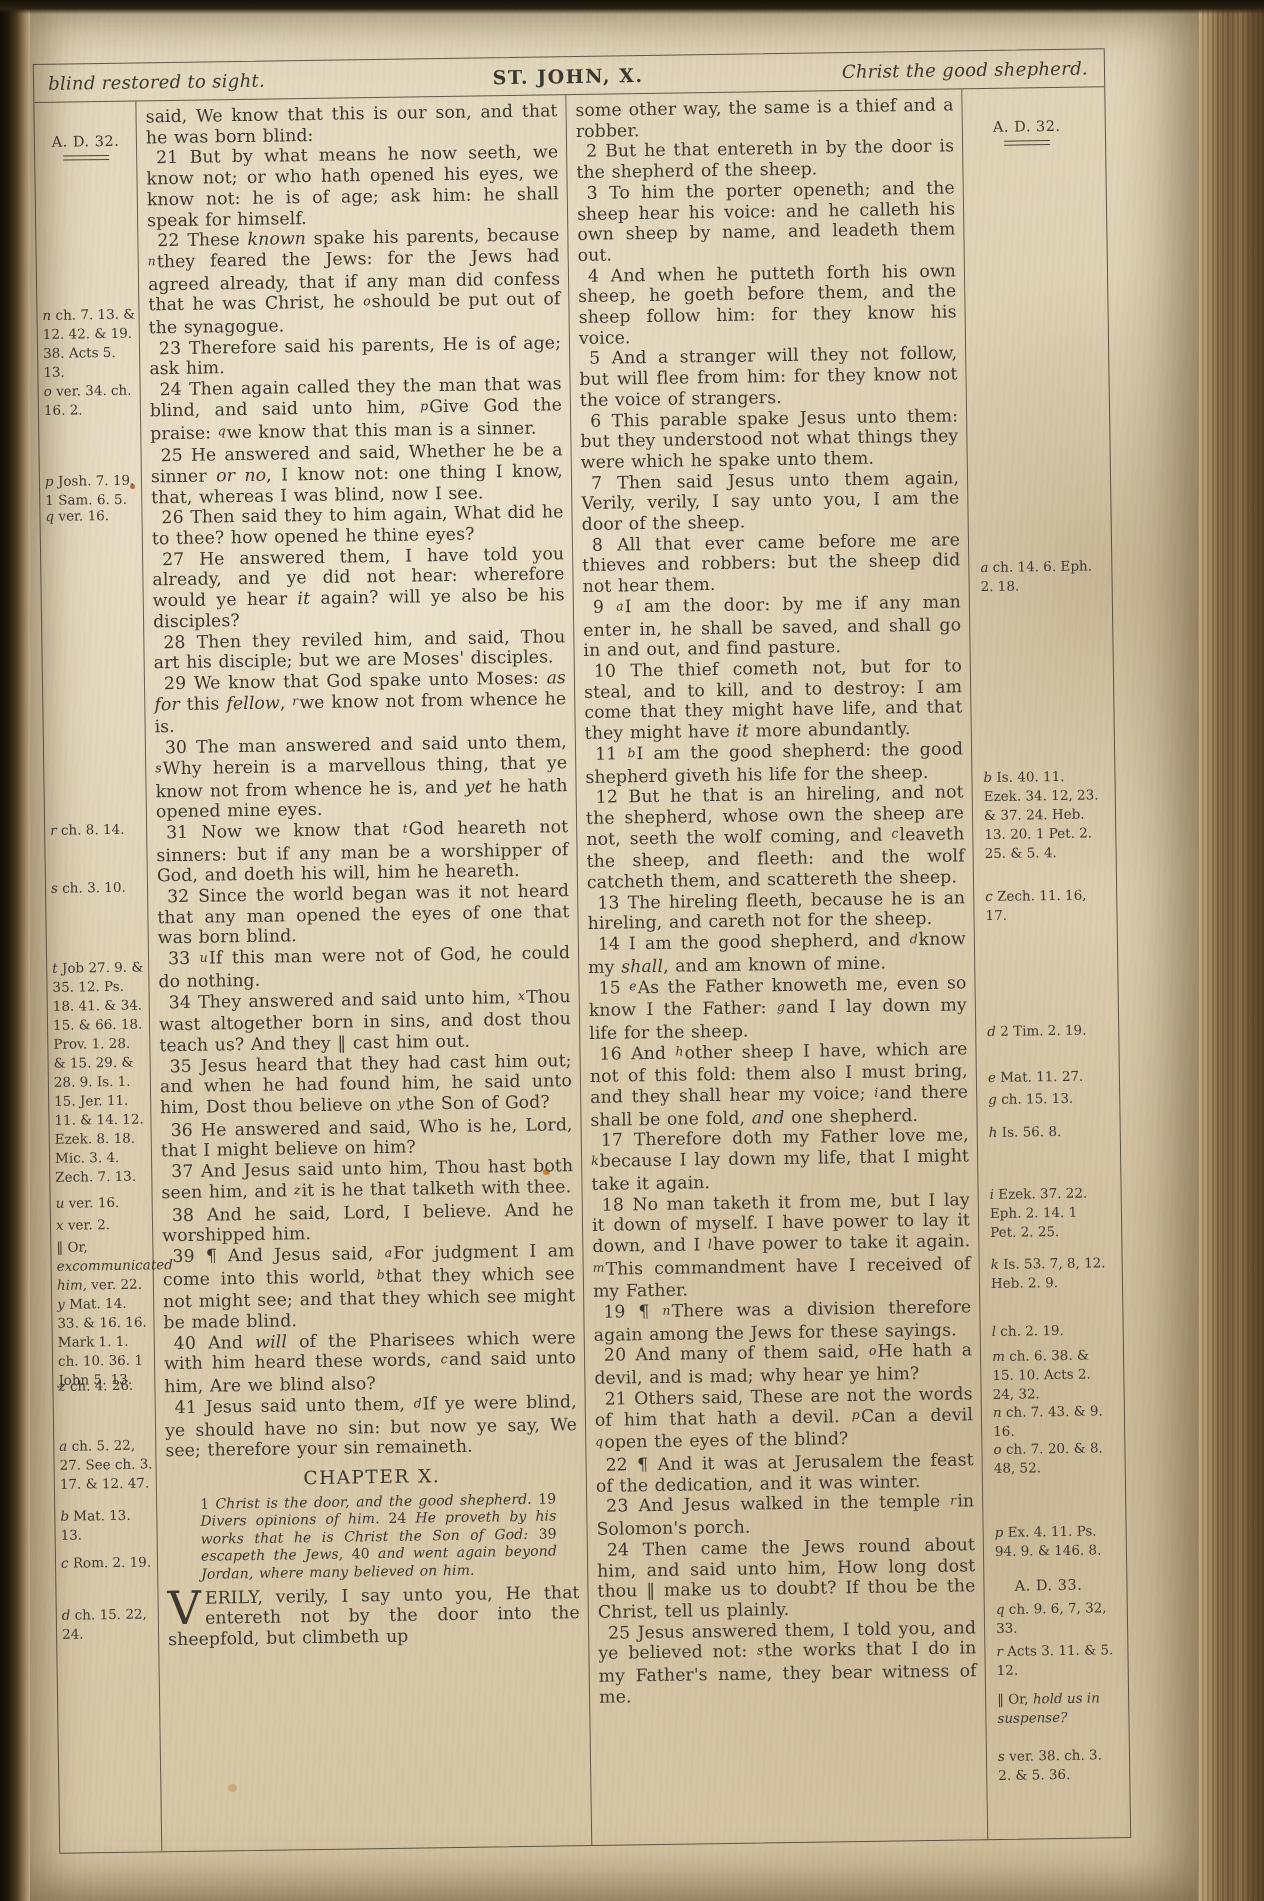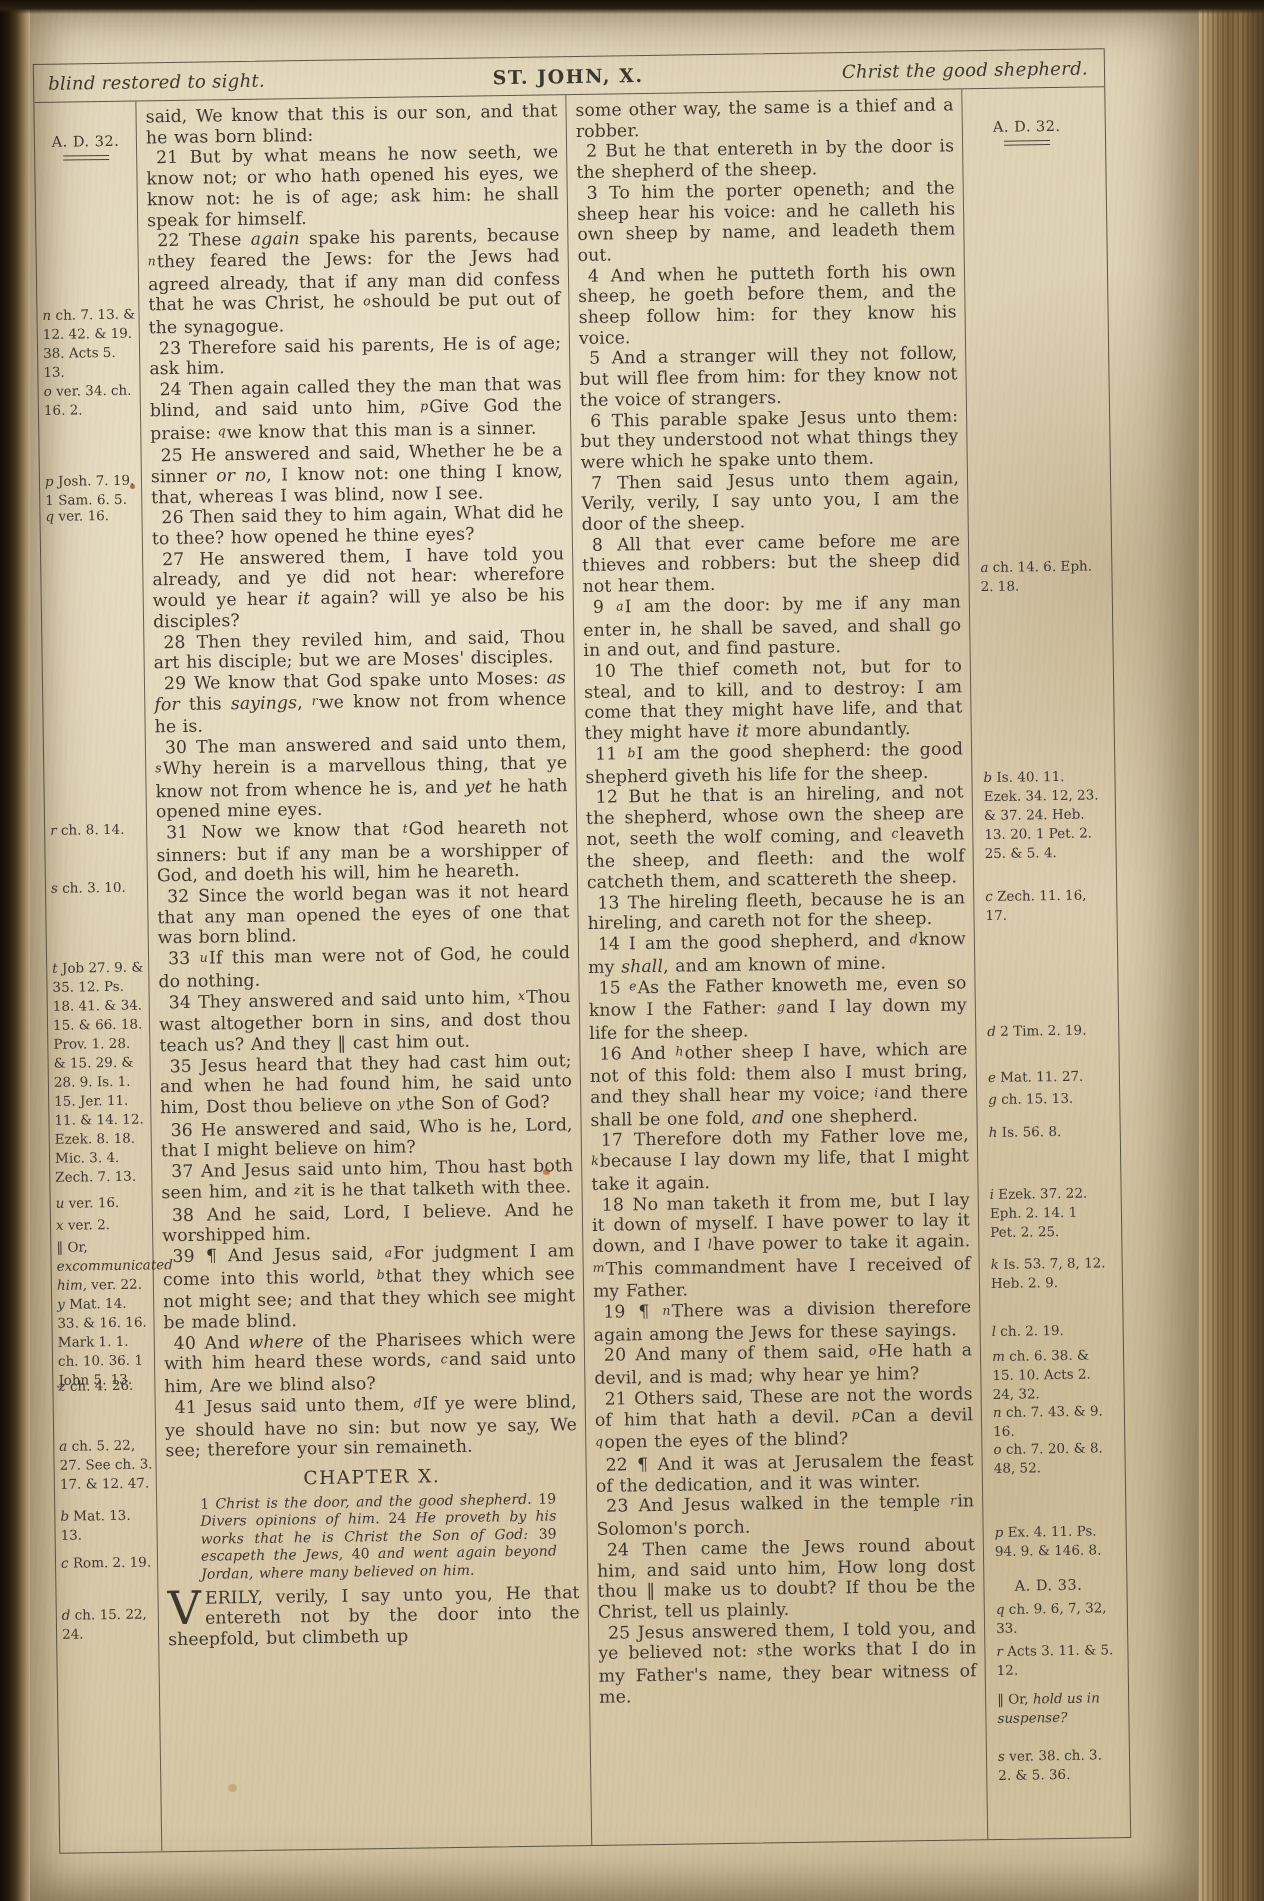--- a/index.html
+++ b/index.html
@@ -92,39 +92,39 @@
           <div class="mn" style="top: 1192px;"><i>y</i> Mat. 14. 33. &amp; 16. 16. Mark 1. 1. ch. 10. 36. 1 John 5. 13.</div>
           <div class="mn" style="top: 1274px;"><i>z</i> ch. 4. 26.</div>
           <div class="mn" style="top: 1334px;"><i>a</i> ch. 5. 22, 27. See ch. 3. 17. &amp; 12. 47.</div>
           <div class="mn" style="top: 1404px;"><i>b</i> Mat. 13. 13.</div>
           <div class="mn" style="top: 1451px;"><i>c</i> Rom. 2. 19.</div>
           <div class="mn" style="top: 1503px;"><i>d</i> ch. 15. 22, 24.</div>
         </div>
       <div class="tcol lt" id="lcol">
           <p class="cont">said, We know that this is our son, and that he was born blind:</p>
           <p>21 But by what means he now seeth, we know not; or who hath opened his eyes, we know not: he is of age; ask him: he shall speak for himself.</p>
-          <p>22 These <i>again</i> spake his parents, because <span class="rf">n</span>they feared the Jews: for the Jews had agreed already, that if any man did confess that he was Christ, he <span class="rf">o</span>should be put out of the synagogue.</p>
+          <p>22 These <i>known</i> spake his parents, because <span class="rf">n</span>they feared the Jews: for the Jews had agreed already, that if any man did confess that he was Christ, he <span class="rf">o</span>should be put out of the synagogue.</p>
           <p>23 Therefore said his parents, He is of age; ask him.</p>
           <p>24 Then again called they the man that was blind, and said unto him, <span class="rf">p</span>Give God the praise: <span class="rf">q</span>we know that this man is a sinner.</p>
           <p>25 He answered and said, Whether he be a sinner <i>or no</i>, I know not: one thing I know, that, whereas I was blind, now I see.</p>
           <p>26 Then said they to him again, What did he to thee? how opened he thine eyes?</p>
           <p>27 He answered them, I have told you already, and ye did not hear: wherefore would ye hear <i>it</i> again? will ye also be his disciples?</p>
           <p>28 Then they reviled him, and said, Thou art his disciple; but we are Moses' disciples.</p>
-          <p>29 We know that God spake unto Moses: <i>as for</i> this <i>sayings</i>, <span class="rf">r</span>we know not from whence he is.</p>
+          <p>29 We know that God spake unto Moses: <i>as for</i> this <i>fellow</i>, <span class="rf">r</span>we know not from whence he is.</p>
           <p>30 The man answered and said unto them, <span class="rf">s</span>Why herein is a marvellous thing, that ye know not from whence he is, and <i>yet</i> he hath opened mine eyes.</p>
           <p>31 Now we know that <span class="rf">t</span>God heareth not sinners: but if any man be a worshipper of God, and doeth his will, him he heareth.</p>
           <p>32 Since the world began was it not heard that any man opened the eyes of one that was born blind.</p>
           <p>33 <span class="rf">u</span>If this man were not of God, he could do nothing.</p>
           <p>34 They answered and said unto him, <span class="rf">x</span>Thou wast altogether born in sins, and dost thou teach us? And they ‖ cast him out.</p>
           <p>35 Jesus heard that they had cast him out; and when he had found him, he said unto him, Dost thou believe on <span class="rf">y</span>the Son of God?</p>
           <p>36 He answered and said, Who is he, Lord, that I might believe on him?</p>
           <p>37 And Jesus said unto him, Thou hast both seen him, and <span class="rf">z</span>it is he that talketh with thee.</p>
           <p>38 And he said, Lord, I believe. And he worshipped him.</p>
           <p>39 ¶ And Jesus said, <span class="rf">a</span>For judgment I am come into this world, <span class="rf">b</span>that they which see not might see; and that they which see might be made blind.</p>
-          <p>40 And <i>where</i> of the Pharisees which were with him heard these words, <span class="rf">c</span>and said unto him, Are we blind also?</p>
+          <p>40 And <i>will</i> of the Pharisees which were with him heard these words, <span class="rf">c</span>and said unto him, Are we blind also?</p>
           <p>41 Jesus said unto them, <span class="rf">d</span>If ye were blind, ye should have no sin: but now ye say, We see; therefore your sin remaineth.</p>
           <div class="chap-head">CHAPTER X.</div>
           <div class="chap-sum">1 <i>Christ is the door, and the good shepherd.</i> 19 <i>Divers opinions of him.</i> 24 <i>He proveth by his works that he is Christ the Son of God:</i> 39 <i>escapeth the Jews,</i> 40 <i>and went again beyond Jordan, where many believed on him.</i></div>
           <p class="cont opener"><span class="dropcap">V</span>ERILY, verily, I say unto you, He that entereth not by the door into the sheepfold, but climbeth up</p>
         </div>
       <div class="tcol rt" id="rcol">
           <p class="cont">some other way, the same is a thief and a robber.</p>
           <p>2 But he that entereth in by the door is the shepherd of the sheep.</p>
           <p>3 To him the porter openeth; and the sheep hear his voice: and he calleth his own sheep by name, and leadeth them out.</p>
           <p>4 And when he putteth forth his own sheep, he goeth before them, and the sheep follow him: for they know his voice.</p>

